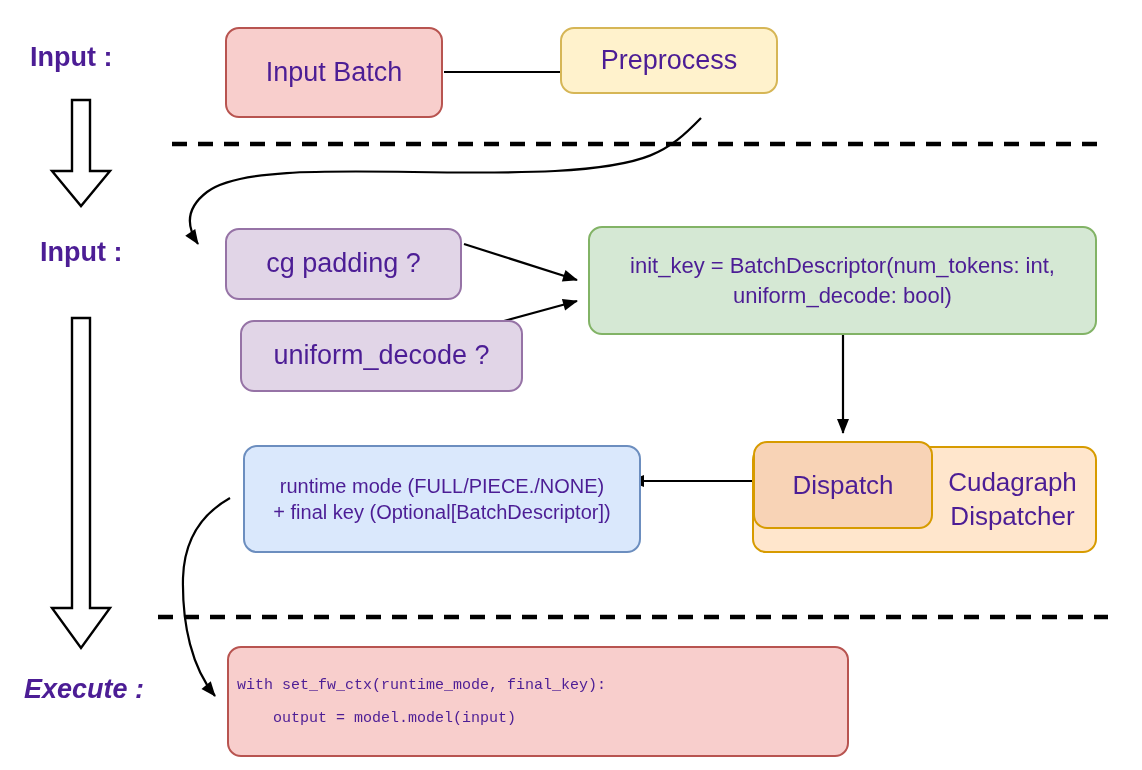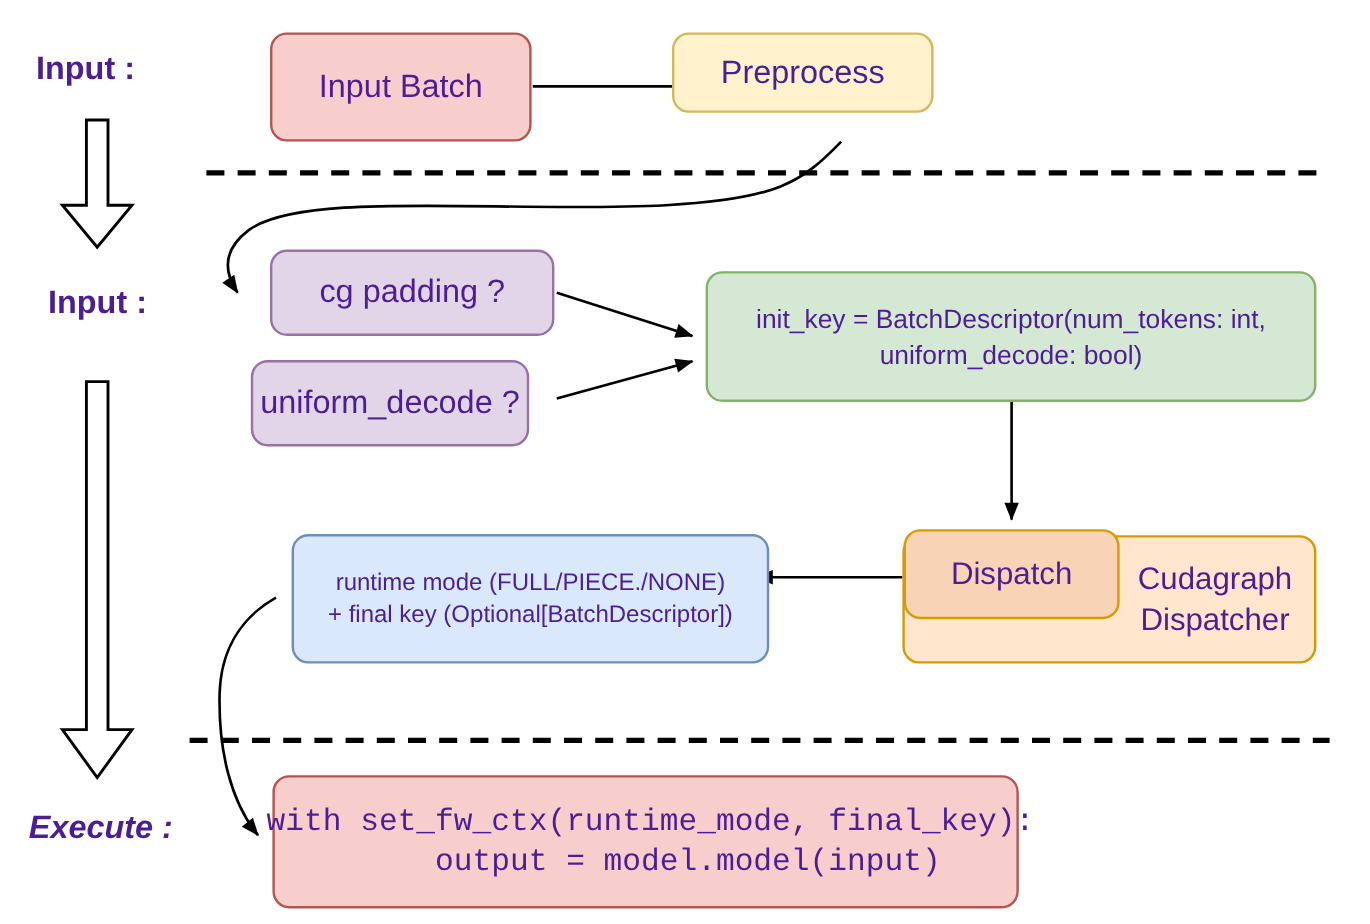--- a/index.html
+++ b/index.html
@@ -33,44 +33,44 @@
     display: flex;
     flex-direction: column;
     align-items: center;
     justify-content: center;
     text-align: center;
     line-height: 1.32;
   }
   .node span { display: block; white-space: pre; }
   .pink   { background: var(--pink-fill);   border-color: var(--pink-stroke); }
   .yellow { background: var(--yellow-fill); border-color: var(--yellow-stroke); }
-  .purple { background: var(--purple-fill); border-color: var(--purple-stroke); }
+  .purple { background: var(--purple-fill); border-color: var(--purple-stroke); margin-top: 20px; }
   .green  { background: var(--green-fill);  border-color: var(--green-stroke); }
   .orange { background: var(--orange-fill); border-color: var(--orange-stroke); }
   .peach  { background: var(--peach-fill);  border-color: var(--orange-stroke); }
   .blue   { background: var(--blue-fill);   border-color: var(--blue-stroke); }
 
   .f27 { font-size: 27px; }
   .f26 { font-size: 26px; }
   .f22 { font-size: 22px; }
   .f20 { font-size: 20px; }
 
   .cuda-label {
     position: absolute;
     right: 0; top: 0;
     width: 165px; height: 100%;
     display: flex; flex-direction: column;
     align-items: center; justify-content: center;
     font-size: 26px; line-height: 1.28;
   }
   .code {
     font-family: "Liberation Mono", monospace;
-    font-size: 26px;
+    font-size: 15px;
     line-height: 33px;
-    align-items: center;
+    align-items: flex-start;
     padding-left: 8px;
     text-align: left;
   }
 </style>
 </head>
 <body>
 
 <div class="canvas">
 
   <svg class="wires" viewBox="0 0 1142 770" xmlns="http://www.w3.org/2000/svg">
@@ -104,37 +104,37 @@
   </div>
 
   <div class="node yellow f27" style="left:560px; top:27px; width:218px; height:67px;">
     <span>Preprocess</span>
   </div>
 
   <div class="node purple f27" style="left:225px; top:208px; width:237px; height:72px;">
     <span>cg padding ?</span>
   </div>
 
-  <div class="node purple f27" style="left:209px; top:300px; width:232px; height:72px;">
+  <div class="node purple f27" style="left:240px; top:300px; width:283px; height:72px;">
     <span>uniform_decode ?</span>
   </div>
 
   <div class="node green f22" style="left:588px; top:226px; width:509px; height:109px;">
     <span>init_key = BatchDescriptor(num_tokens: int,</span>
     <span>uniform_decode: bool)</span>
   </div>
 
   <div class="node orange" style="left:752px; top:446px; width:345px; height:107px;">
     <div class="cuda-label">
       <span>Cudagraph</span>
       <span>Dispatcher</span>
     </div>
   </div>
 
-  <div class="node peach f26" style="left:753px; top:441px; width:180px; height:75px;">
+  <div class="node peach f26" style="left:753px; top:441px; width:180px; height:88px;">
     <span>Dispatch</span>
   </div>
 
   <div class="node blue f20" style="left:227px; top:445px; width:398px; height:108px;margin-left:16px;">
     <span>runtime mode (FULL/PIECE./NONE)</span>
     <span>+ final key (Optional[BatchDescriptor])</span>
   </div>
 
   <div class="node pink code" style="left:227px; top:646px; width:622px; height:111px;">
     <span>with set_fw_ctx(runtime_mode, final_key):</span>

